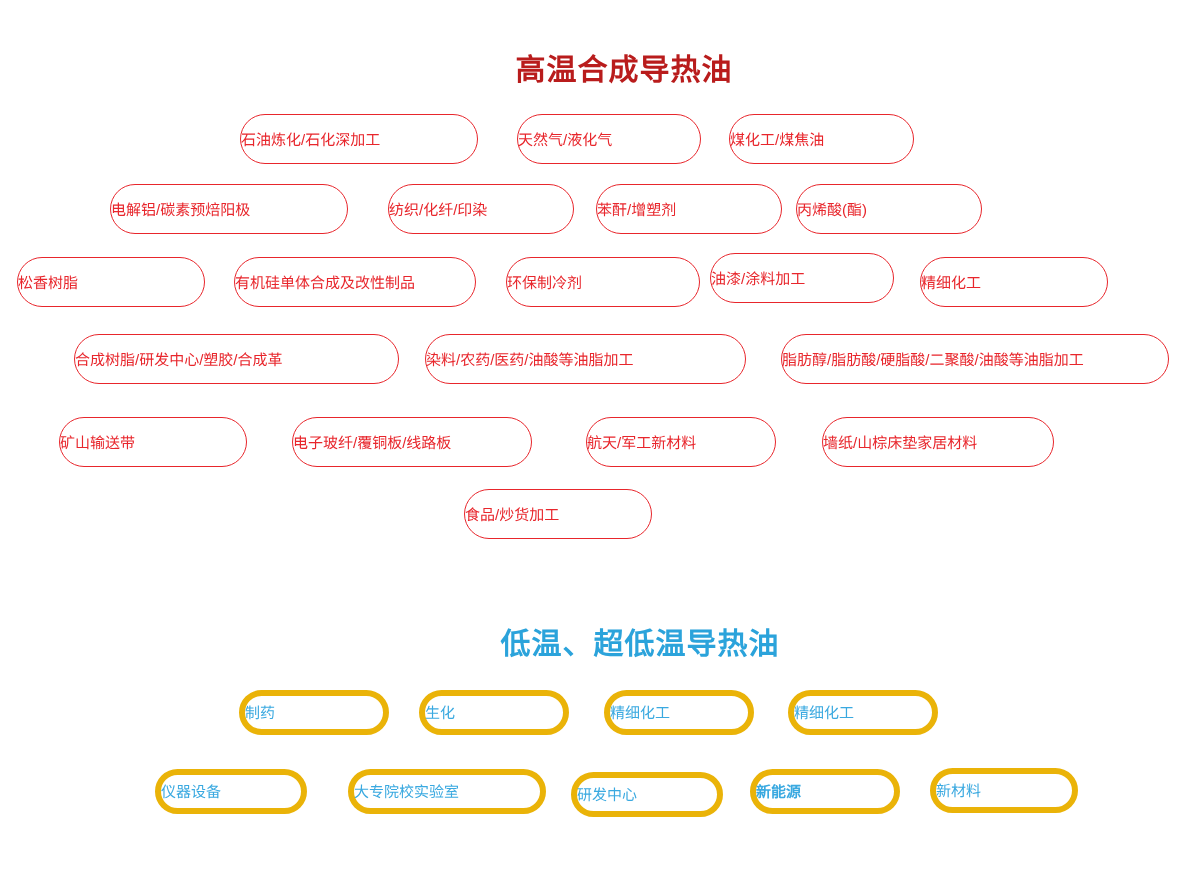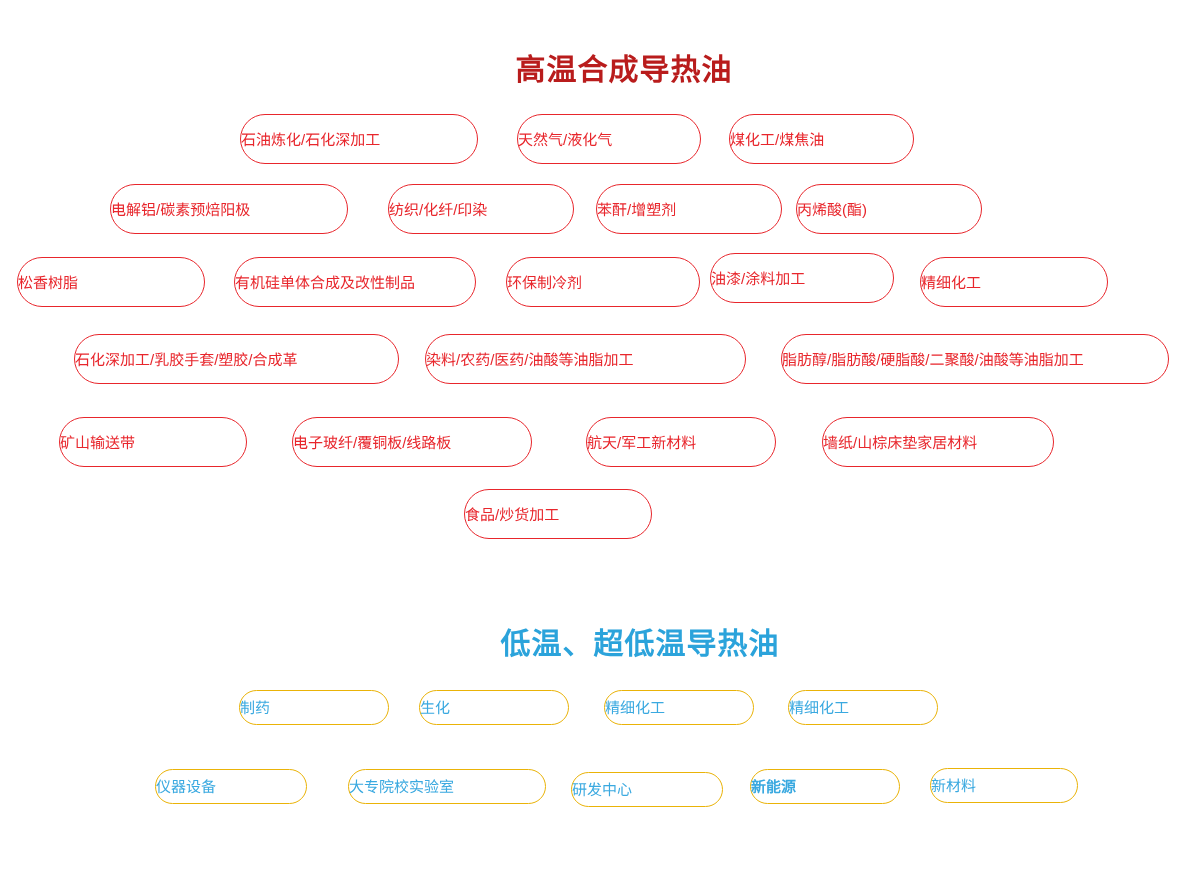--- a/index.html
+++ b/index.html
@@ -49,23 +49,23 @@
     font-size: 15px;
     line-height: 1;
     user-select: none;
   }
   .pill.hot {
     border: 1px solid #e8262c;
     color: #e8262c;
     height: 50px;
   }
   .pill.cold {
-    border: 1px solid #eab308;
+    border: 6px solid #eab308;
     color: #3aa9e0;
-    height: 35px;
+    height: 45px;
   }
   .pill-label { display: block; }
 </style>
 </head>
 <body>
 
 <div id="root">
     <div class="section">
       <div class="section-title hot">高温合成导热油</div>
       <div class="pill hot" style="left: 240px; top: 114px; width: 238px;">
@@ -98,21 +98,21 @@
       <div class="pill hot" style="left: 506px; top: 257px; width: 194px;">
         <span class="pill-label">环保制冷剂</span>
       </div>
       <div class="pill hot" style="left: 710px; top: 253px; width: 184px;">
         <span class="pill-label">油漆/涂料加工</span>
       </div>
       <div class="pill hot" style="left: 920px; top: 257px; width: 188px;">
         <span class="pill-label">精细化工</span>
       </div>
       <div class="pill hot" style="left: 74px; top: 334px; width: 325px;">
-        <span class="pill-label">石化深加工/乳胶手套/塑胶/合成革</span>
+        <span class="pill-label">合成树脂/研发中心/塑胶/合成革</span>
       </div>
       <div class="pill hot" style="left: 425px; top: 334px; width: 321px;">
         <span class="pill-label">染料/农药/医药/油酸等油脂加工</span>
       </div>
       <div class="pill hot" style="left: 781px; top: 334px; width: 388px;">
         <span class="pill-label">脂肪醇/脂肪酸/硬脂酸/二聚酸/油酸等油脂加工</span>
       </div>
       <div class="pill hot" style="left: 59px; top: 417px; width: 188px;">
         <span class="pill-label">矿山输送带</span>
       </div>

